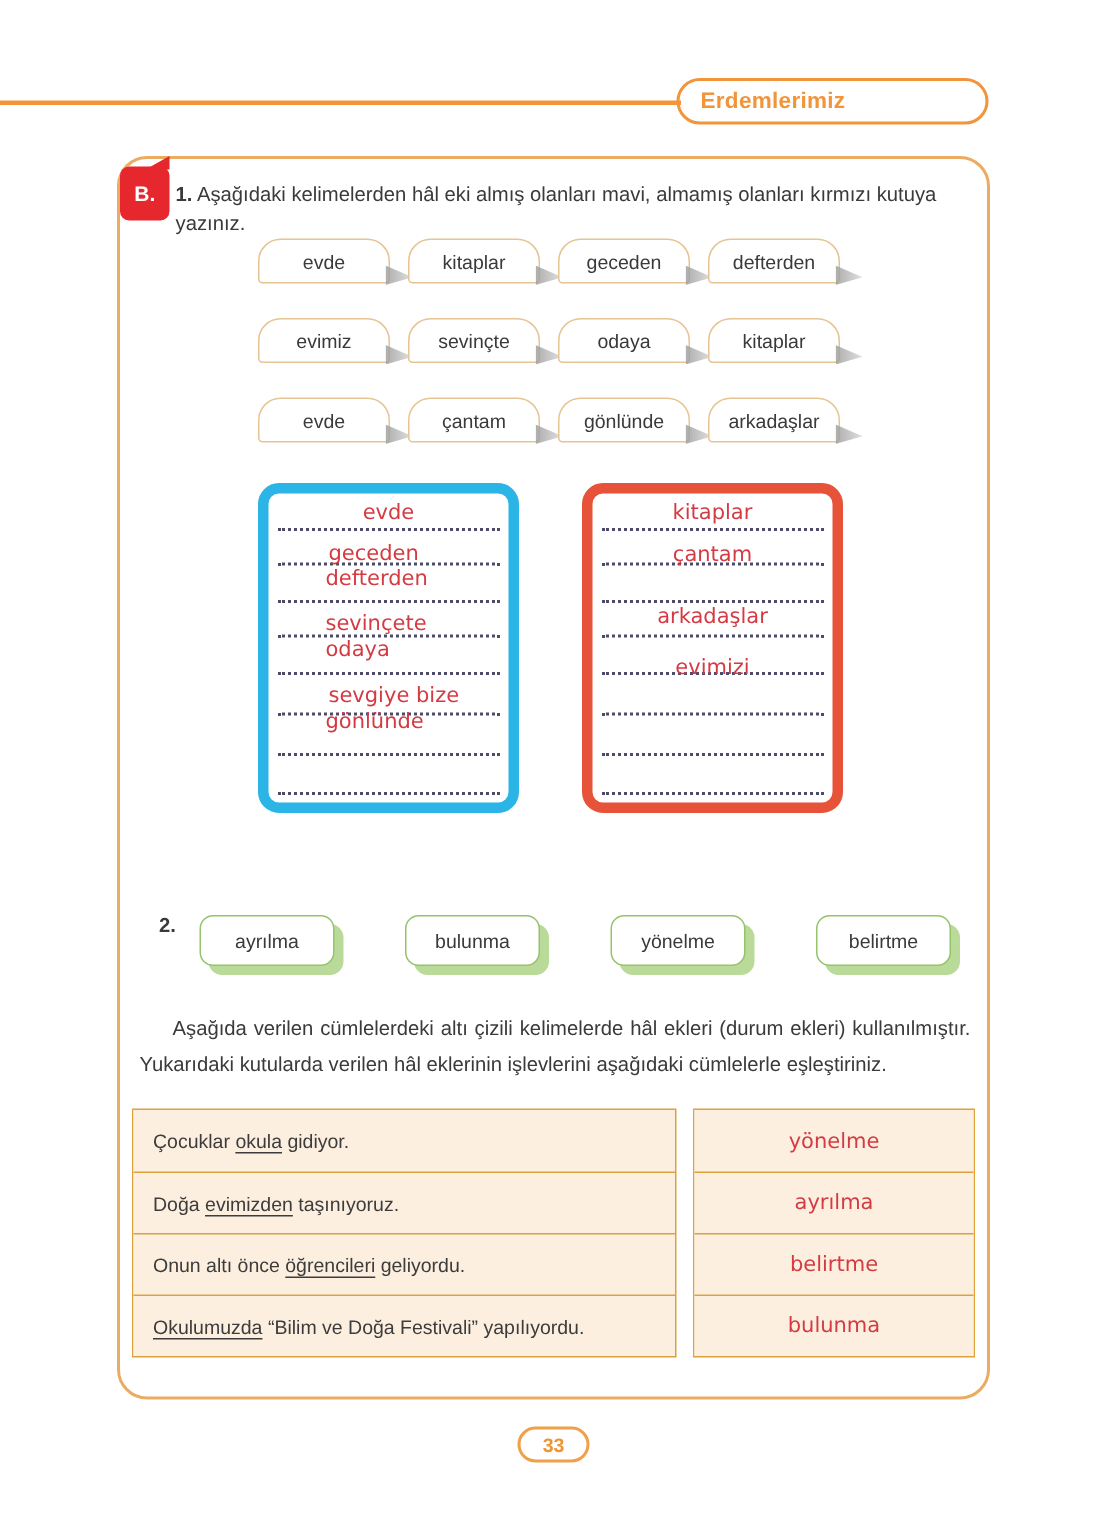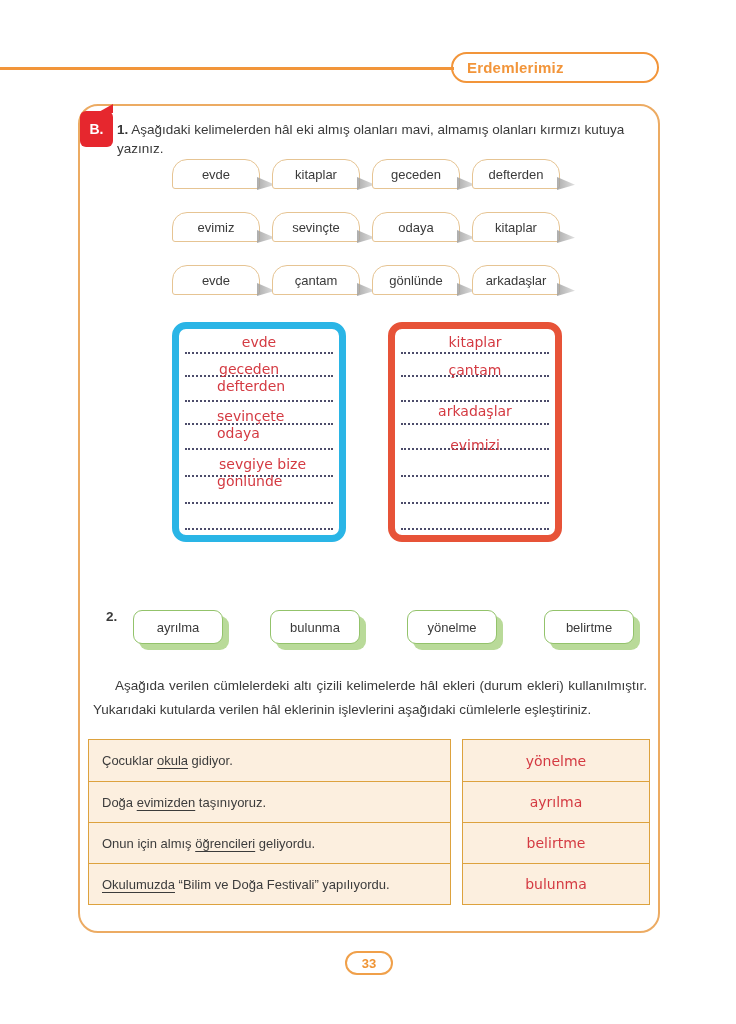--- a/index.html
+++ b/index.html
@@ -199,21 +199,21 @@
   <div class="instruction2">Aşağıda verilen cümlelerdeki altı çizili kelimelerde hâl ekleri (durum ekleri) kullanılmıştır. Yukarıdaki kutularda verilen hâl eklerinin işlevlerini aşağıdaki cümlelerle eşleştiriniz.</div>
 
   <div class="match-col match-left">
     <div class="match-cell">
       <span><span>Çocuklar </span><span class="uword">okula</span><span> gidiyor.</span></span>
     </div>
     <div class="match-cell">
       <span><span>Doğa </span><span class="uword">evimizden</span><span> taşınıyoruz.</span></span>
     </div>
     <div class="match-cell">
-      <span><span>Onun için almış </span><span class="uword">öğrencileri</span><span> geliyordu.</span></span>
+      <span><span>Onun altı önce </span><span class="uword">öğrencileri</span><span> geliyordu.</span></span>
     </div>
     <div class="match-cell">
       <span><span></span><span class="uword">Okulumuzda</span><span> “Bilim ve Doğa Festivali” yapılıyordu.</span></span>
     </div>
   </div>
 
   <div class="match-col match-right">
     <div class="match-cell">
         <span class="match-answer">yönelme</span>
       </div>

